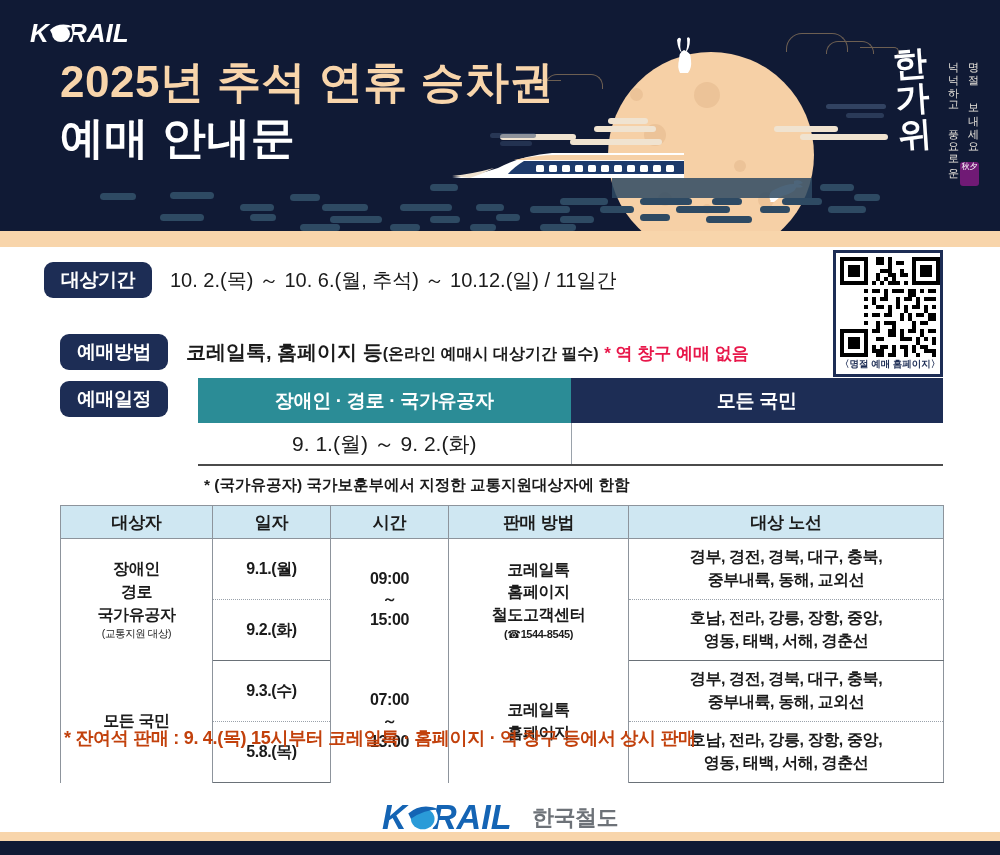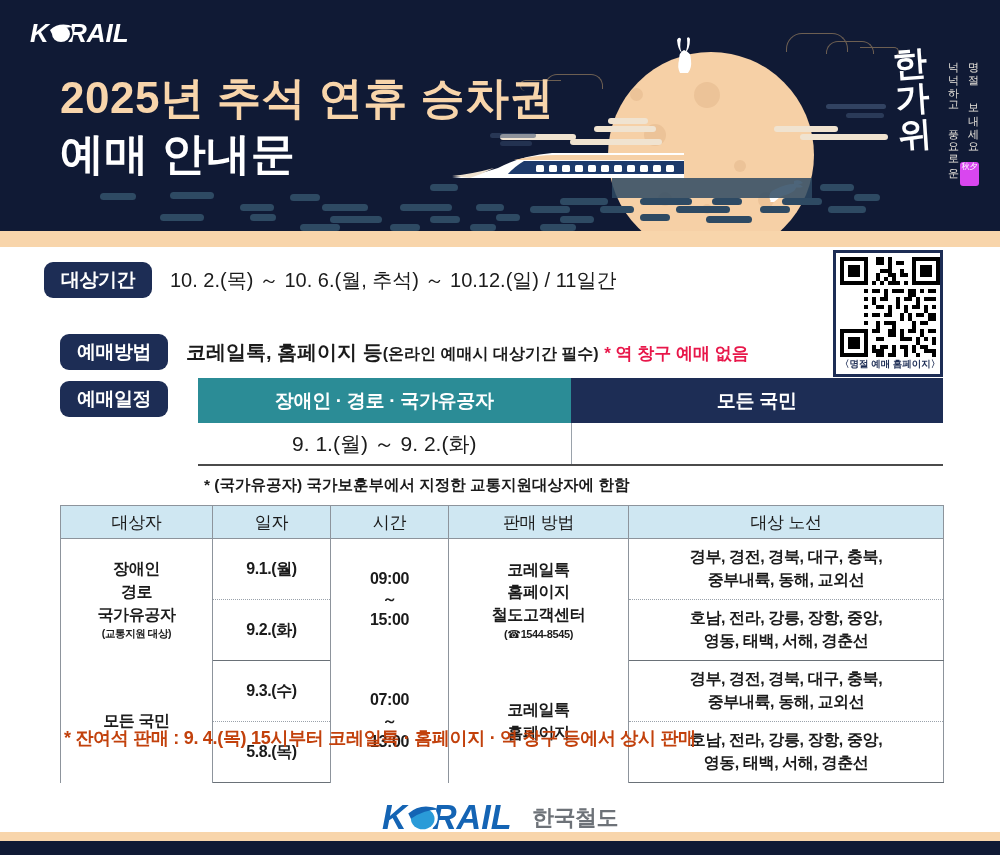--- a/index.html
+++ b/index.html
@@ -42,21 +42,21 @@
     left: 30px;
     top: 16px;
     width: 105px;
     height: 34px;
   }
 
   
   .title-block {
     position: absolute;
     left: 60px;
-    top: 70px;
+    top: 54px;
     z-index: 5;
   }
   .title-line1 {
     font-size: 44px;
     font-weight: bold;
     color: #f8d5ab;
     letter-spacing: 0.5px;
     line-height: 1.28;
     white-space: nowrap;
   }
@@ -191,21 +191,21 @@
     line-height: 1.5;
   }
   .calli-sub.c1 { left: 78px; }
   .calli-sub.c2 { left: 58px; }
   .seal {
     position: absolute;
     left: 74px;
     top: 116px;
     width: 19px;
     height: 24px;
-    background: #d946ef;
+    background: #701a75;
     border-radius: 3px;
     color: #ffffff;
     font-family: "DejaVu Serif", "Liberation Serif", serif;
     font-size: 8px;
     line-height: 1.05;
     text-align: center;
     padding-top: 1px;
     box-sizing: border-box;
   }
 
@@ -328,40 +328,40 @@
     top: 258px;
     width: 883px;
     border-collapse: collapse;
     table-layout: fixed;
   }
   .tbl th {
     background: #cfe7f2;
     border: 1px solid #8d949c;
     height: 30px;
     font-size: 17px;
-    font-weight: normal;
+    font-weight: bold;
     color: #1b1b1b;
     letter-spacing: -0.3px;
   }
   .tbl td {
     border-left: 1px solid #8d949c;
     border-right: 1px solid #8d949c;
     text-align: center;
     font-size: 16px;
     color: #1b1b1b;
     font-weight: bold;
     letter-spacing: -0.4px;
     padding: 4px 3px;
   }
   .tbl tr.grp-end > td { border-bottom: 1px solid #6a7178; }
   .tbl td.dot-split { border-bottom: 1px dotted #9aa2ab; }
   .cell-sub {
     display: block;
     font-size: 10.5px;
-    font-weight: bold;
+    font-weight: normal;
     margin-top: 1px;
   }
   .cell-line { display: block; line-height: 1.42; }
   .tbl td.tall { height: 52px; }
   .wave-sym { display: block; font-size: 15px; line-height: 1.25; }
   .phone {
     display: block;
     font-size: 11px;
     font-weight: bold;
     margin-top: 1px;

